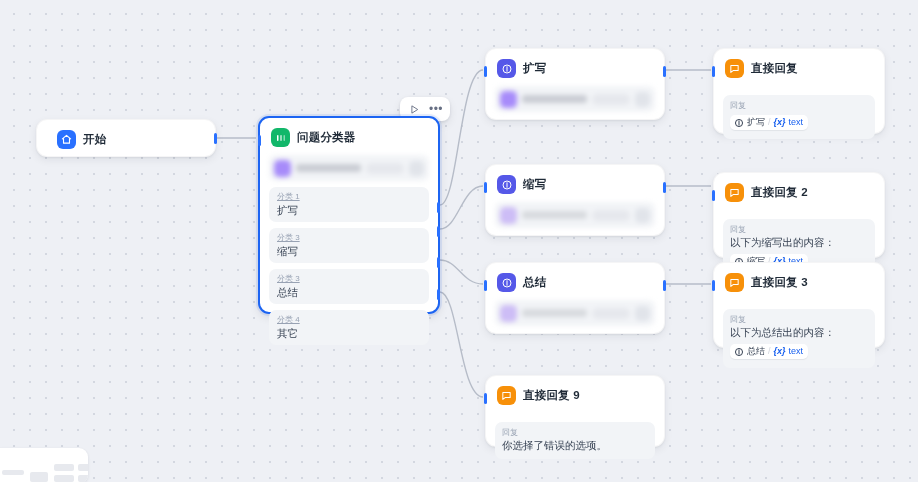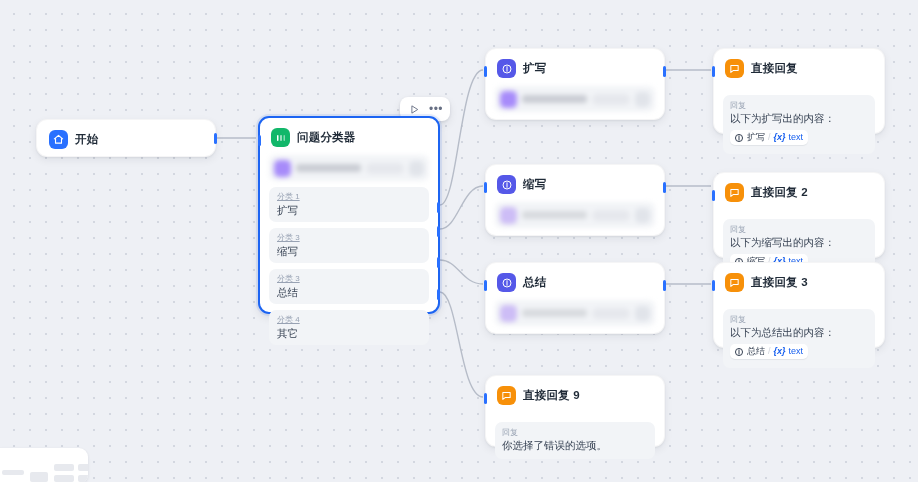--- a/index.html
+++ b/index.html
@@ -180,21 +180,21 @@
     <path class="edge-path" d="M 440,292 C 458,292 460,397 483,397"></path>
 
     <path class="edge-path" d="M 666,70 C 686,70 692,70 711,70"></path>
 
     <path class="edge-path" d="M 666,186 C 686,186 692,186 711,186"></path>
 
     <path class="edge-path" d="M 666,284 C 686,284 692,284 711,284"></path>
   </svg>
 
   <div class="node" style="left:36px; top:119px; width:180px; height:38px; padding:0;">
-    <div class="node-head" style="height:38px; padding-left:12px;">
+    <div class="node-head" style="height:38px; padding-left:20px;">
       <span class="nicon start">
         <svg width="11" height="11" viewBox="0 0 24 24" fill="none" stroke="#ffffff" stroke-width="2.4" stroke-linecap="round" stroke-linejoin="round">
           <path d="M3 10.5 12 3l9 7.5"></path>
             <path d="M5.5 9.8V20h13V9.8"></path>
         </svg>
       </span>
       <span class="node-title">开始</span>
     </div>
     <span class="port right"></span>
   </div>
@@ -317,21 +317,20 @@
     <div class="node-head">
       <span class="nicon answer">
         <svg width="11" height="11" viewBox="0 0 24 24" fill="none" stroke="#ffffff" stroke-width="2.2" stroke-linecap="round" stroke-linejoin="round">
           <path d="M4 5.5h16v11H9l-5 4z"></path>
         </svg>
       </span>
       <span class="node-title">直接回复</span>
     </div>
     <div class="ans-body">
       <div class="ans-label">回复</div>
-      <div class="ans-text">以下为扩写出的内容：</div>
       <span class="chip">
         <svg class="chip-icon" viewBox="0 0 24 24" fill="none" stroke="#354052" stroke-width="2.4">
           <circle cx="12" cy="12" r="8.5"></circle>
             <path d="M12 7v10" stroke-linecap="round"></path>
         </svg>
         <span class="chip-node">扩写</span>
         <span class="chip-sep">/</span>
         <span class="chip-var">{x}</span>
         <span class="chip-type">text</span>
       </span>

